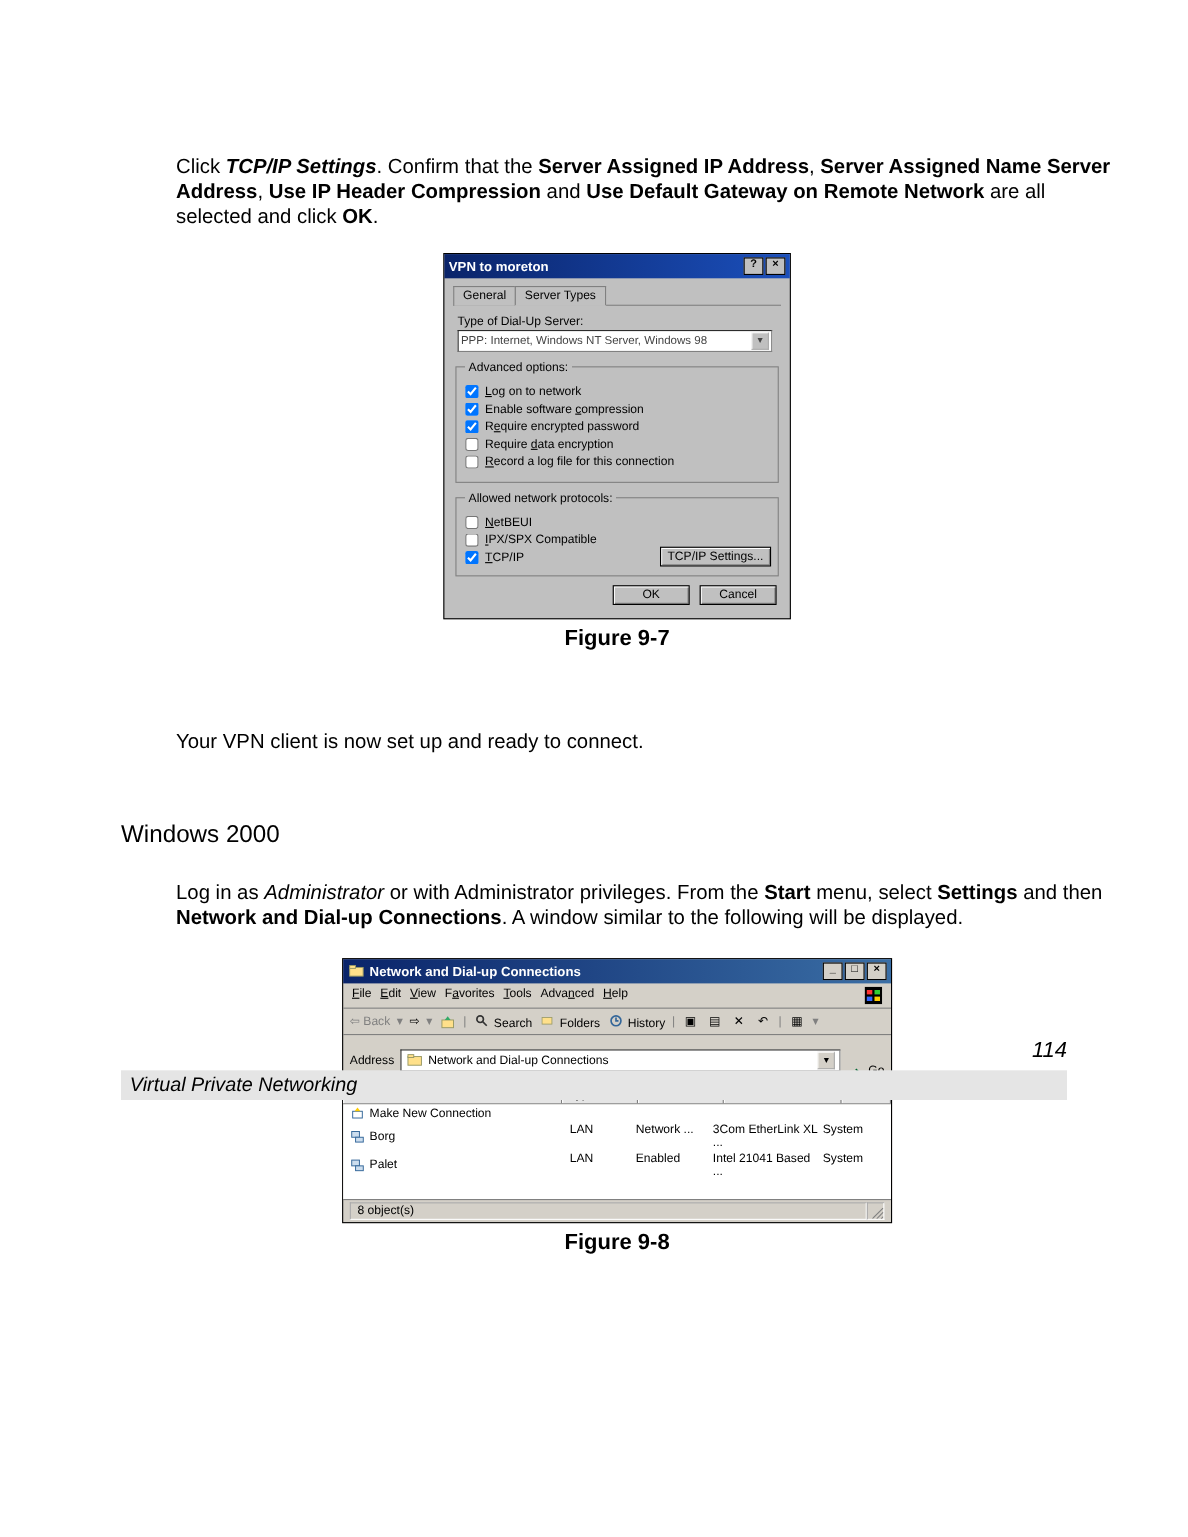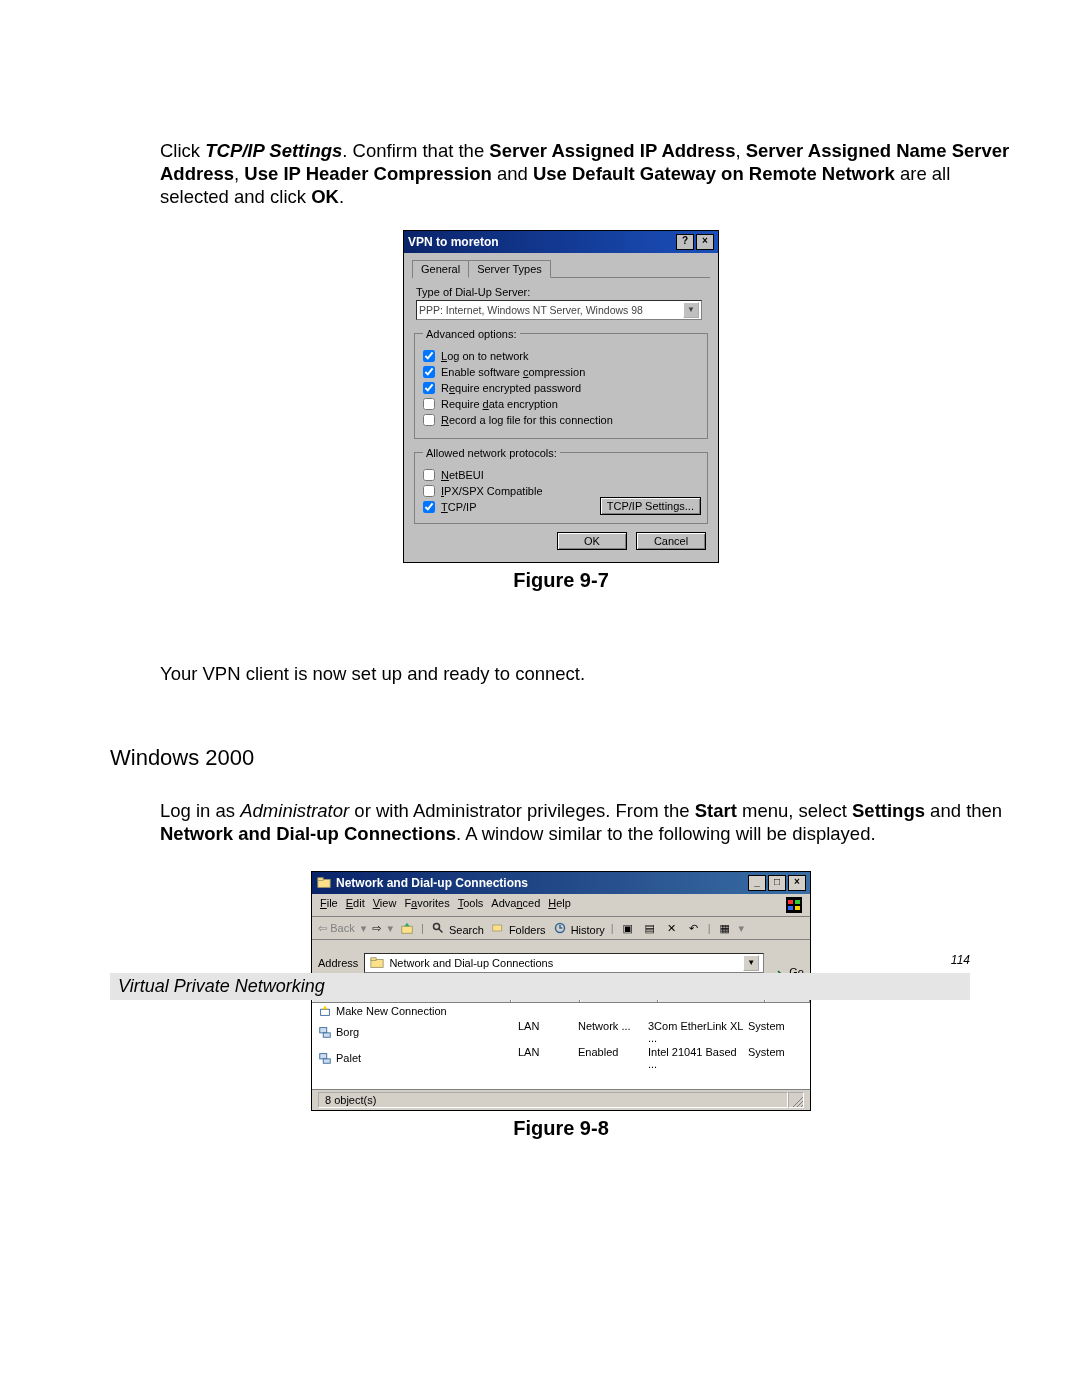--- a/index.html
+++ b/index.html
@@ -175,21 +175,21 @@
     border:1px inset #fff;padding:1px 6px;flex:1;
   }
   .tiny-icon{width:14px;height:14px;display:inline-block;}
 
   
   .page-footer{
     position:absolute;
     left:0;right:0;bottom:190px;
     padding:0 110px;
   }
-  .page-num{ text-align:right; font-style:italic; font-size:12px; margin-bottom:6px;}
+  .page-num{ text-align:right; font-style:italic; font-size:20px; margin-bottom:6px;}
   .footer-bar{
     background:#e5e5e5;
     padding:3px 8px;
     font-style:italic;
     font-size:18px;
   }
 </style>
 </head>
 <body>
 

